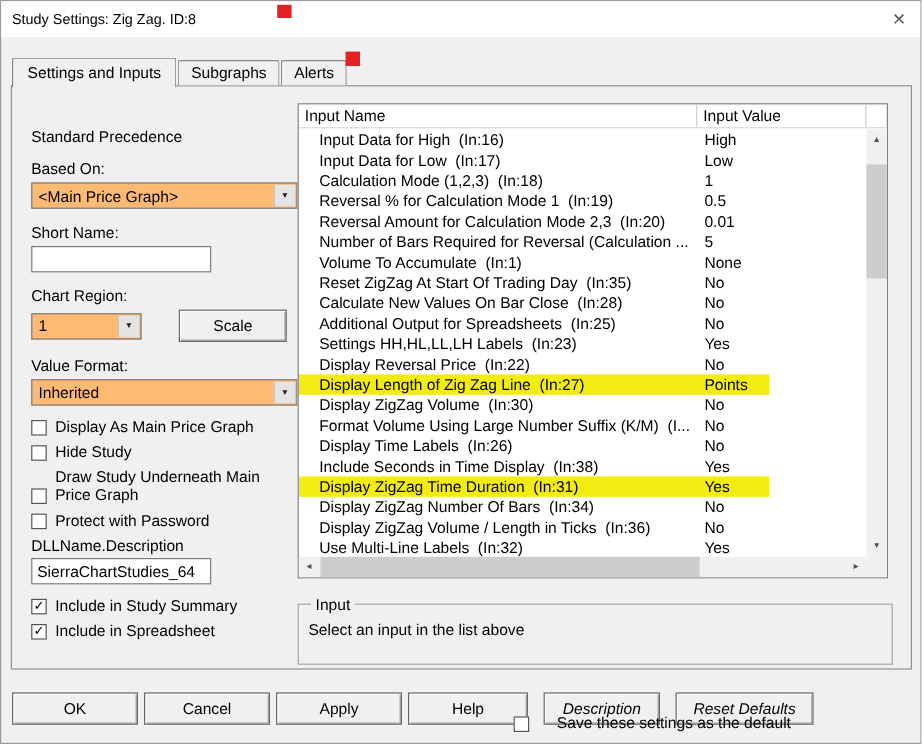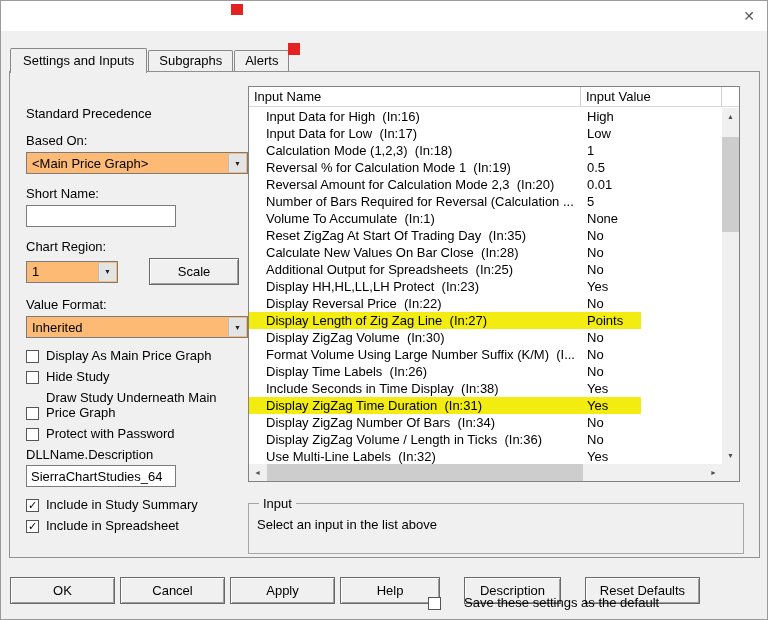--- a/index.html
+++ b/index.html
@@ -151,30 +151,31 @@
   .button-row { position: absolute; left: 9px; top: 576px; display: flex; }
   .btn {
     font: inherit; color: #000;
     background: #f0f0f0;
     border: 1px solid #696969;
     box-shadow: inset 1px 1px 0 #ffffff, inset -1px -1px 0 #9d9d9d;
     height: 27px;
     cursor: default;
   }
   .btn + .btn { margin-left: 5px; }
-  .btn.gap { margin-left: 24px; }
+  .btn.gap { margin-left: 13px; font-style: italic; }
 
   .save-default { position: absolute; left: 427px; top: 594px; display: flex; align-items: center; gap: 16px; }
 </style>
 </head>
 <body>
 
 <div class="window">
 
   <div class="titlebar">
+    <span class="title">Study Settings: Zig Zag. ID:8</span>
     <span class="close-btn">✕</span>
   </div>
   <span class="marker m1"></span>
   <span class="marker m2"></span>
 
   <div class="tab-bar">
       <div class="tab active">Settings and Inputs</div>
       <div class="tab">Subgraphs</div>
       <div class="tab">Alerts</div>
     </div>
@@ -257,21 +258,21 @@
           <div class="lv-row"><div class="cell name">Input Data for High  (In:16)</div><div class="cell value">High</div></div>
           <div class="lv-row"><div class="cell name">Input Data for Low  (In:17)</div><div class="cell value">Low</div></div>
           <div class="lv-row"><div class="cell name">Calculation Mode (1,2,3)  (In:18)</div><div class="cell value">1</div></div>
           <div class="lv-row"><div class="cell name">Reversal % for Calculation Mode 1  (In:19)</div><div class="cell value">0.5</div></div>
           <div class="lv-row"><div class="cell name">Reversal Amount for Calculation Mode 2,3  (In:20)</div><div class="cell value">0.01</div></div>
           <div class="lv-row"><div class="cell name">Number of Bars Required for Reversal (Calculation ...</div><div class="cell value">5</div></div>
           <div class="lv-row"><div class="cell name">Volume To Accumulate  (In:1)</div><div class="cell value">None</div></div>
           <div class="lv-row"><div class="cell name">Reset ZigZag At Start Of Trading Day  (In:35)</div><div class="cell value">No</div></div>
           <div class="lv-row"><div class="cell name">Calculate New Values On Bar Close  (In:28)</div><div class="cell value">No</div></div>
           <div class="lv-row"><div class="cell name">Additional Output for Spreadsheets  (In:25)</div><div class="cell value">No</div></div>
-          <div class="lv-row"><div class="cell name">Display HH,HL,LL,LH Protect  (In:23)</div><div class="cell value">Yes</div></div>
+          <div class="lv-row"><div class="cell name">Settings HH,HL,LL,LH Labels  (In:23)</div><div class="cell value">Yes</div></div>
           <div class="lv-row"><div class="cell name">Display Reversal Price  (In:22)</div><div class="cell value">No</div></div>
           <div class="lv-row hl"><div class="cell name">Display Length of Zig Zag Line  (In:27)</div><div class="cell value">Points</div></div>
           <div class="lv-row"><div class="cell name">Display ZigZag Volume  (In:30)</div><div class="cell value">No</div></div>
           <div class="lv-row"><div class="cell name">Format Volume Using Large Number Suffix (K/M)  (I...</div><div class="cell value">No</div></div>
           <div class="lv-row"><div class="cell name">Display Time Labels  (In:26)</div><div class="cell value">No</div></div>
           <div class="lv-row"><div class="cell name">Include Seconds in Time Display  (In:38)</div><div class="cell value">Yes</div></div>
           <div class="lv-row hl"><div class="cell name">Display ZigZag Time Duration  (In:31)</div><div class="cell value">Yes</div></div>
           <div class="lv-row"><div class="cell name">Display ZigZag Number Of Bars  (In:34)</div><div class="cell value">No</div></div>
           <div class="lv-row"><div class="cell name">Display ZigZag Volume / Length in Ticks  (In:36)</div><div class="cell value">No</div></div>
           <div class="lv-row"><div class="cell name">Use Multi-Line Labels  (In:32)</div><div class="cell value">Yes</div></div>

